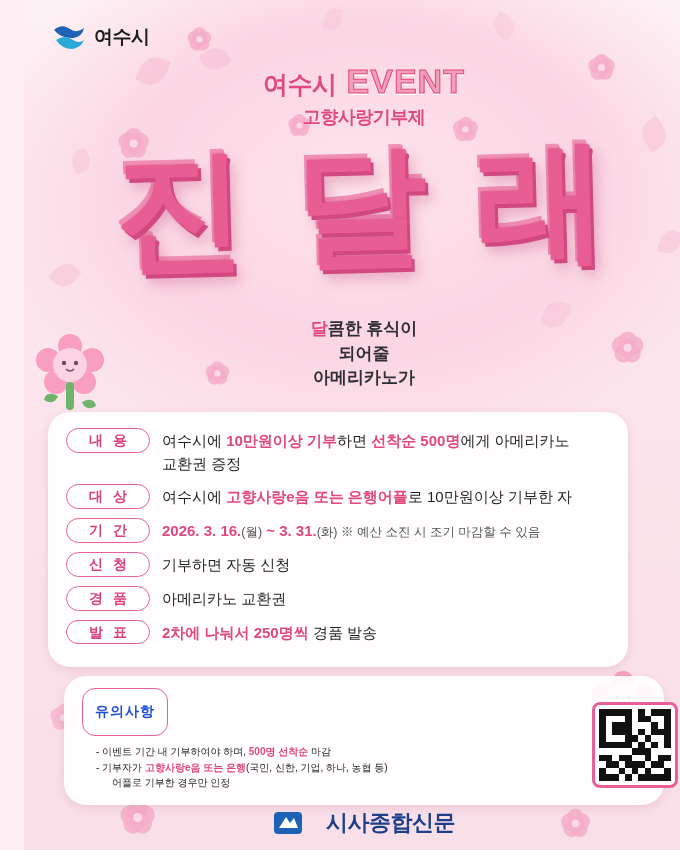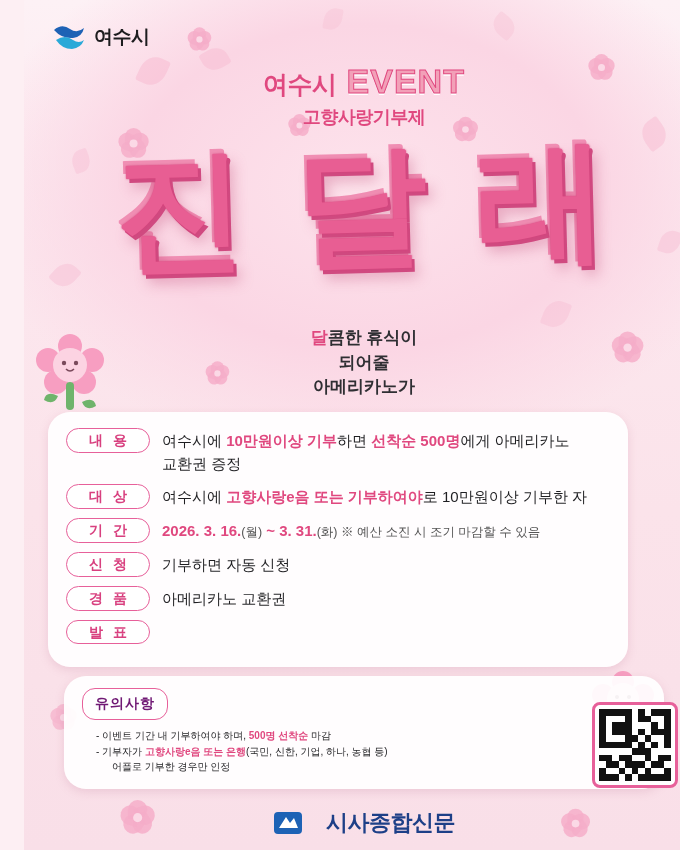--- a/index.html
+++ b/index.html
@@ -134,21 +134,21 @@
     top: 316px; left: 0; right: 0;
     display: flex;
     justify-content: center;
     gap: 42px;
     font-size: 17px;
     color: #2f2f33;
     font-weight: bold;
   }
   .slogan .col { text-align: center; line-height: 1.45; }
   .slogan .hl { color: #e0487f; }
-  .slogan .col.mid { position: relative; top: 10px; }
+  .slogan .col.mid { position: relative; top: 1px; }
 
   
   .info-card {
     position: absolute;
     left: 24px; top: 412px;
     width: 580px;
     background: rgba(255,255,255,.93);
     border-radius: 22px;
     box-shadow: 0 3px 10px rgba(190,120,150,.22);
     padding: 16px 0 14px 18px;
@@ -199,24 +199,24 @@
     background: rgba(255,255,255,.93);
     border-radius: 22px;
     box-shadow: 0 3px 10px rgba(190,120,150,.22);
     padding: 12px 18px 14px 18px;
     box-sizing: border-box;
   }
   .caution-title {
     display: inline-block;
     border: 1.6px solid #e7609a;
     border-radius: 13px;
-    color: #701a75;
+    color: #1d4ed8;
     font-size: 14px;
     font-weight: bold;
-    padding: 6px 12px;
+    padding: 14px 12px;
     background: #fff;
     letter-spacing: 1px;
     margin-bottom: 8px;
   }
   .caution-item {
     font-size: 10px;
     color: #1f1f22;
     line-height: 1.55;
     padding-left: 14px;
   }
@@ -434,36 +434,37 @@
   </div>
 
   <div class="info-card">
     <div id="info-rows">
         <div class="info-row">
           <div class="tag">내 용</div>
           <div class="row-text"><span>여수시에 </span><span class="hl">10만원이상 기부</span><span>하면 </span><span class="hl">선착순 500명</span><span>에게 아메리카노</span><div>교환권 증정</div></div>
         </div>
         <div class="info-row">
           <div class="tag">대 상</div>
-          <div class="row-text"><span>여수시에 </span><span class="hl">고향사랑e음 또는 기부하여야</span><span>로 10만원이상 기부한 자</span></div>
+          <div class="row-text"><span>여수시에 </span><span class="hl">고향사랑e음 또는 은행어플</span><span>로 10만원이상 기부한 자</span></div>
         </div>
         <div class="info-row">
           <div class="tag">기 간</div>
           <div class="row-text"><span class="hl">2026. 3. 16.</span><span class="sm">(월)</span><span class="hl"> ~ </span><span class="hl">3. 31.</span><span class="sm">(화)</span><span class="sm"> ※ 예산 소진 시 조기 마감할 수 있음</span></div>
         </div>
         <div class="info-row">
           <div class="tag">신 청</div>
           <div class="row-text"><span>기부하면 자동 신청</span></div>
         </div>
         <div class="info-row">
           <div class="tag">경 품</div>
           <div class="row-text"><span>아메리카노 교환권</span></div>
         </div>
         <div class="info-row">
           <div class="tag">발 표</div>
+          <div class="row-text"><span class="hl">2차에 나눠서 250명씩</span><span> 경품 발송</span></div>
         </div>
       </div>
   </div>
 
   <div class="caution-card">
     <div class="caution-title">유의사항</div>
     <div id="caution-items">
         <div class="caution-item"><span>- 이벤트 기간 내 기부하여야 하며, </span><span class="hl">500명 선착순</span><span> 마감</span></div>
         <div class="caution-item"><span>- 기부자가 </span><span class="hl">고향사랑e음 또는 은행</span><span>(국민, 신한, 기업, 하나, 농협 등)</span><span class="ind">어플로 기부한 경우만 인정</span></div>
       </div>

